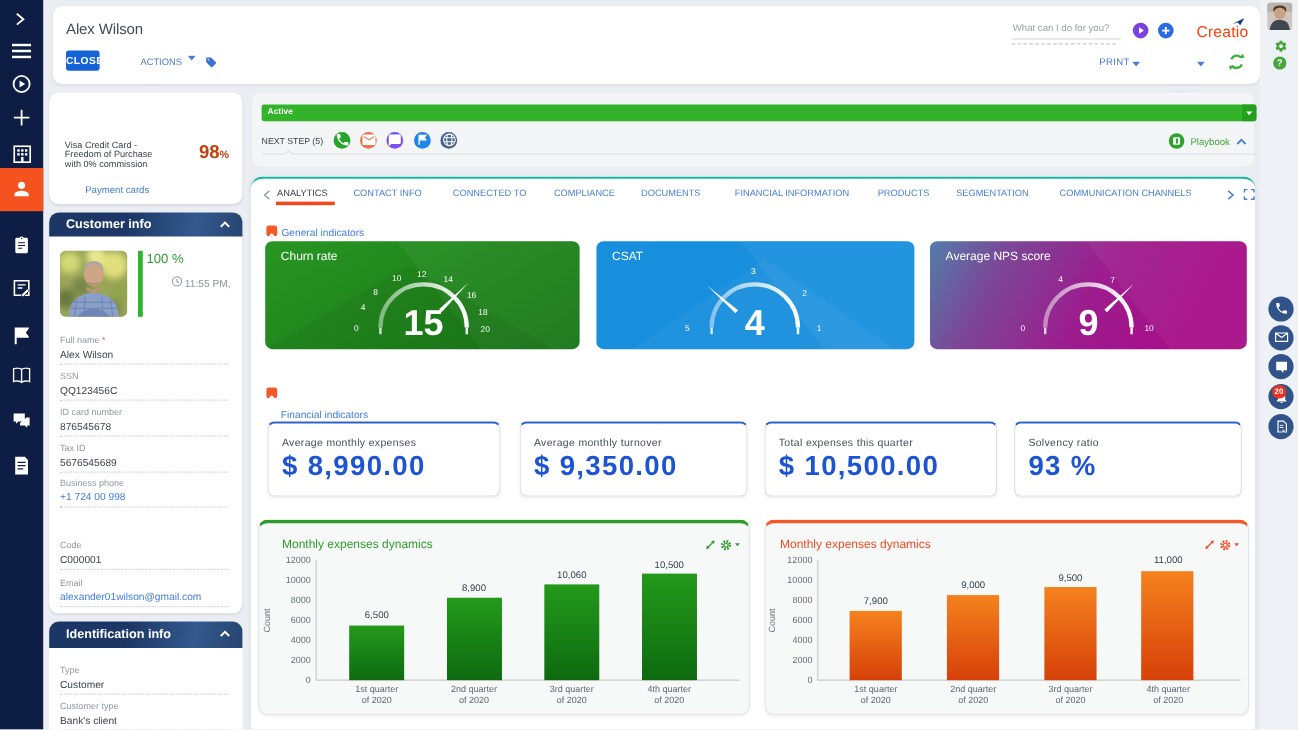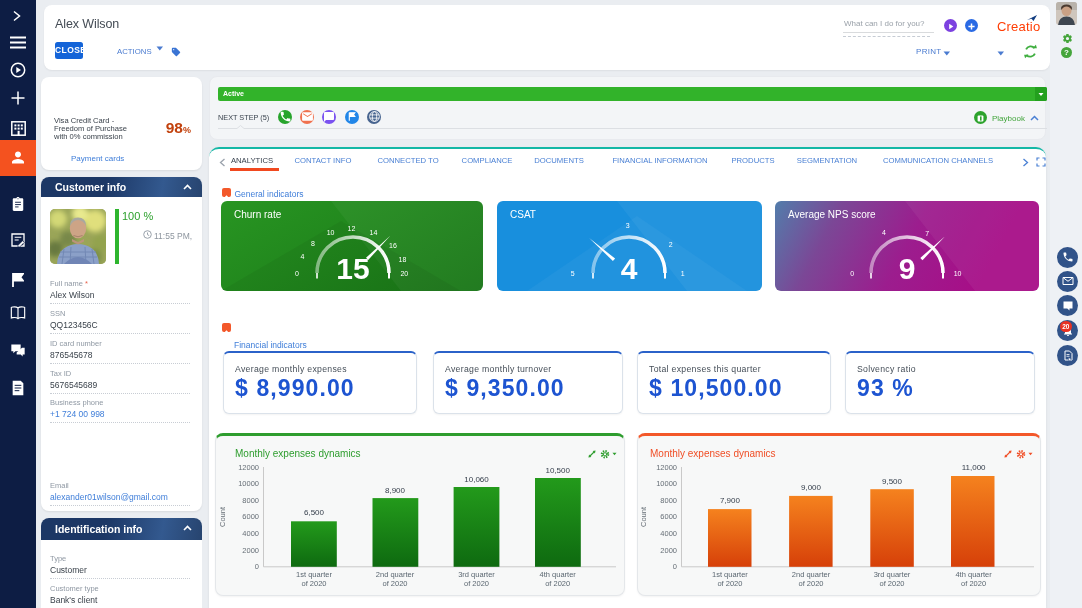--- a/index.html
+++ b/index.html
@@ -245,20 +245,24 @@
       <div class="lab">ID card number</div>
       <div class="val">876545678</div>
     </div>
   <div class="fld" style="position:absolute; top:188px;">
       <div class="lab">Tax ID</div>
       <div class="val">5676545689</div>
     </div>
   <div class="fld" style="position:absolute; top:217px;">
       <div class="lab">Business phone</div>
       <div class="val link">+1 724 00 998</div>
+    </div>
+  <div class="fld" style="position:absolute; top:269px;">
+      <div class="lab">Code</div>
+      <div class="val">C000001</div>
     </div>
   <div class="fld" style="position:absolute; top:300px;">
       <div class="lab">Email</div>
       <div class="val link">alexander01wilson@gmail.com</div>
     </div>
 </div>
 
 <div class="lcard" style="top:518px; height:90px; border-radius:8px 8px 0 0; box-shadow:none;">
   <div class="navhead" style="height:22px; line-height:22px;">Identification info
     <svg style="position:absolute; right:10px; top:7px;" width="9" height="6" viewBox="0 0 9 6">

